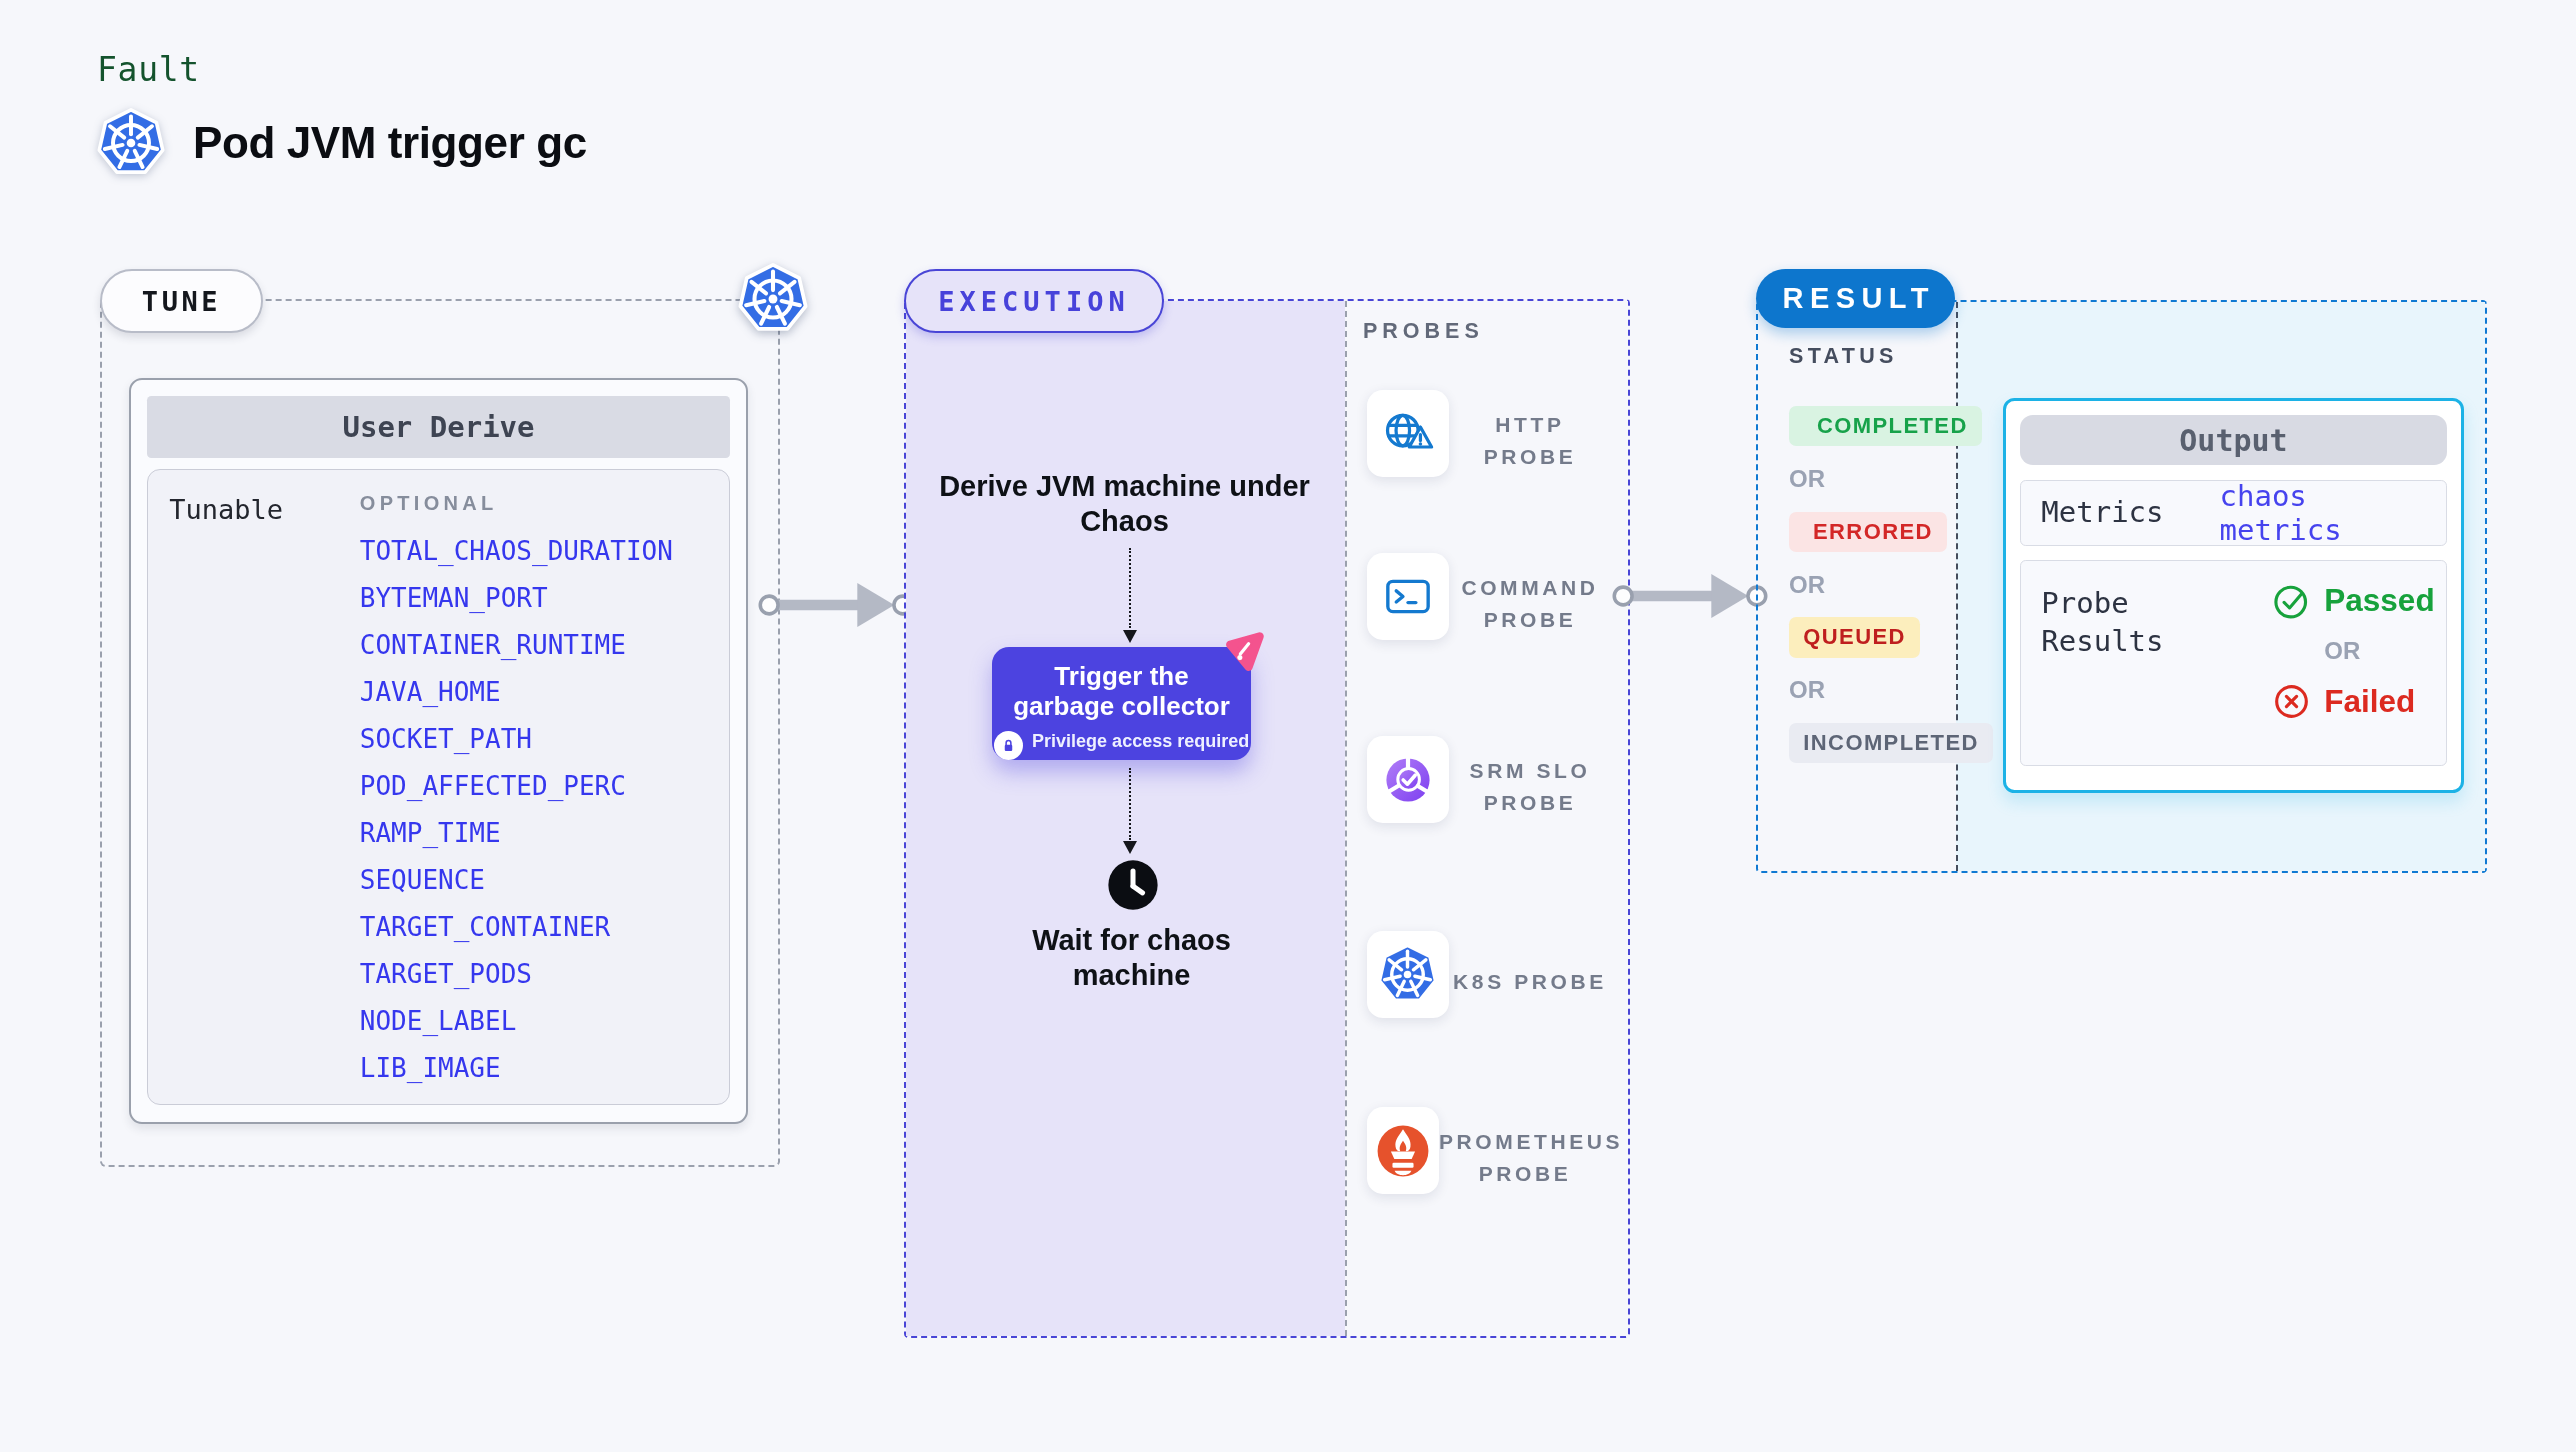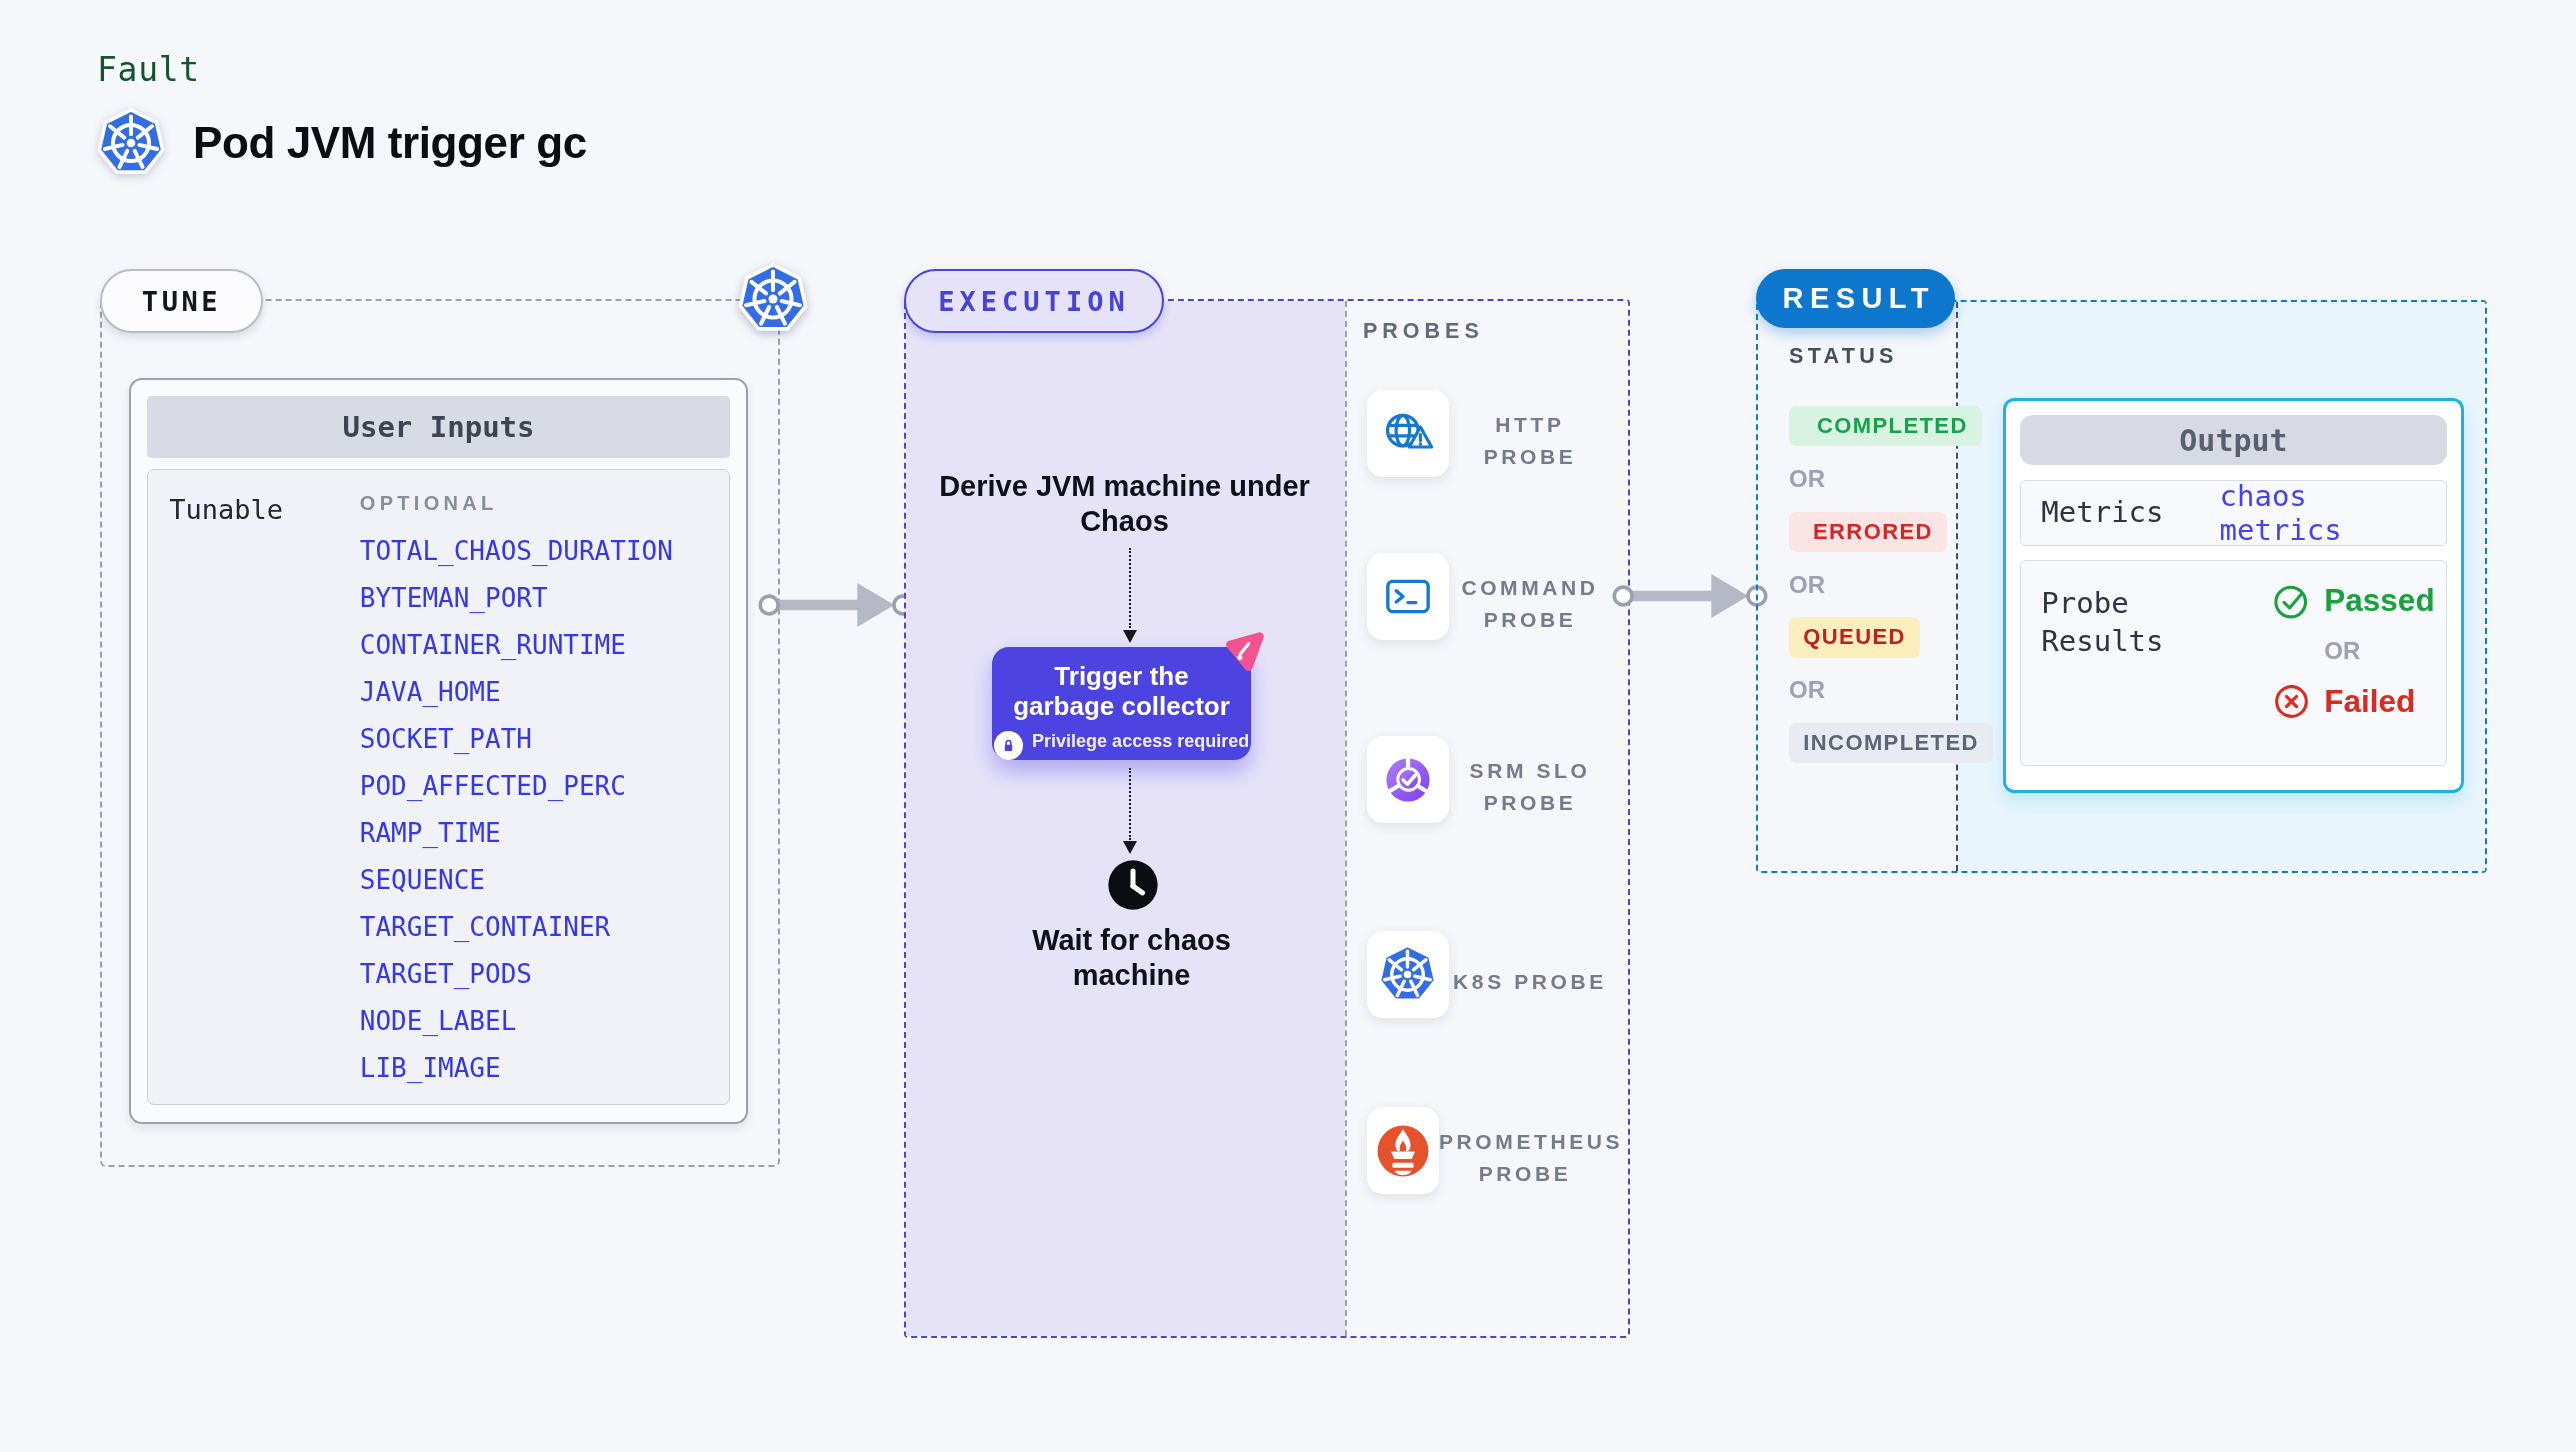--- a/index.html
+++ b/index.html
@@ -23,21 +23,21 @@
     font-family:"DejaVu Sans Mono",monospace;font-weight:800;}
   .tune-pill{left:100px;top:269px;width:159px;height:60px;background:#fcfcfe;border:2.1px solid #b8bcc8;
     font-size:27px;color:#14171d;letter-spacing:3.6px;box-shadow:0 4.3px 8.6px rgba(40,50,70,.14);}
   .tune-corner-logo{left:736px;top:262px;width:74px;height:74px;filter:drop-shadow(0 3.6px 5px rgba(30,50,90,.3));}
 
   .inputs-card{left:129px;top:378px;width:619px;height:746px;background:#fafbfe;border:2.1px solid #9aa0ac;
     border-radius:13px;box-shadow:0 4.3px 10px rgba(40,50,70,.10);box-sizing:border-box;}
   .inputs-header{position:absolute;left:15.8px;right:15.8px;top:15.8px;height:62px;background:#d9dbe4;border-radius:4.3px;
     display:flex;align-items:center;justify-content:center;font-size:29px;font-weight:700;color:#3e4452;}
   .inputs-body{position:absolute;left:15.8px;right:15.8px;top:89px;bottom:17px;background:#f1f2f8;
-    border:1.4px solid #caccd7;border-radius:7px;}
+    border:1.4px solid #caccd7;border-radius:13px;}
   .tunable-label{position:absolute;left:21.5px;top:24px;font-size:27px;color:#23262e;}
   .params-col{position:absolute;left:212px;top:21.5px;width:373px;display:flex;flex-direction:column;}
   .optional-label{font-size:20px;font-weight:700;color:#868d9c;letter-spacing:4.3px;margin-bottom:21.5px;}
   .param{font-family:"DejaVu Sans Mono",monospace;font-size:26px;color:#3537ee;line-height:30px;margin-bottom:17px;}
 
   
   .arrow-svg{width:158px;height:64px;}
   .arrow1{left:757px;top:573px;}
   .arrow2{left:1611px;top:564px;}
 
@@ -213,21 +213,21 @@
   <div class="page-title">Pod JVM trigger gc</div>
 </div>
 
 <div class="abs tune-box"></div>
 <div class="abs stage-pill tune-pill">TUNE</div>
 <svg class="abs tune-corner-logo" viewBox="0 0 103 103" width="74" height="74">
     <use href="#sym-k8s"></use>
   </svg>
 
 <div class="abs inputs-card">
-  <div class="inputs-header mono">User Inputs</div>
+  <div class="inputs-header mono">User Derive</div>
   <div class="inputs-body">
     <div class="tunable-label mono">Tunable</div>
     <div class="params-col">
       <div class="optional-label">OPTIONAL</div>
       <div class="param">TOTAL_CHAOS_DURATION</div>
       <div class="param">BYTEMAN_PORT</div>
       <div class="param">CONTAINER_RUNTIME</div>
       <div class="param">JAVA_HOME</div>
       <div class="param">SOCKET_PATH</div>
       <div class="param">POD_AFFECTED_PERC</div>

